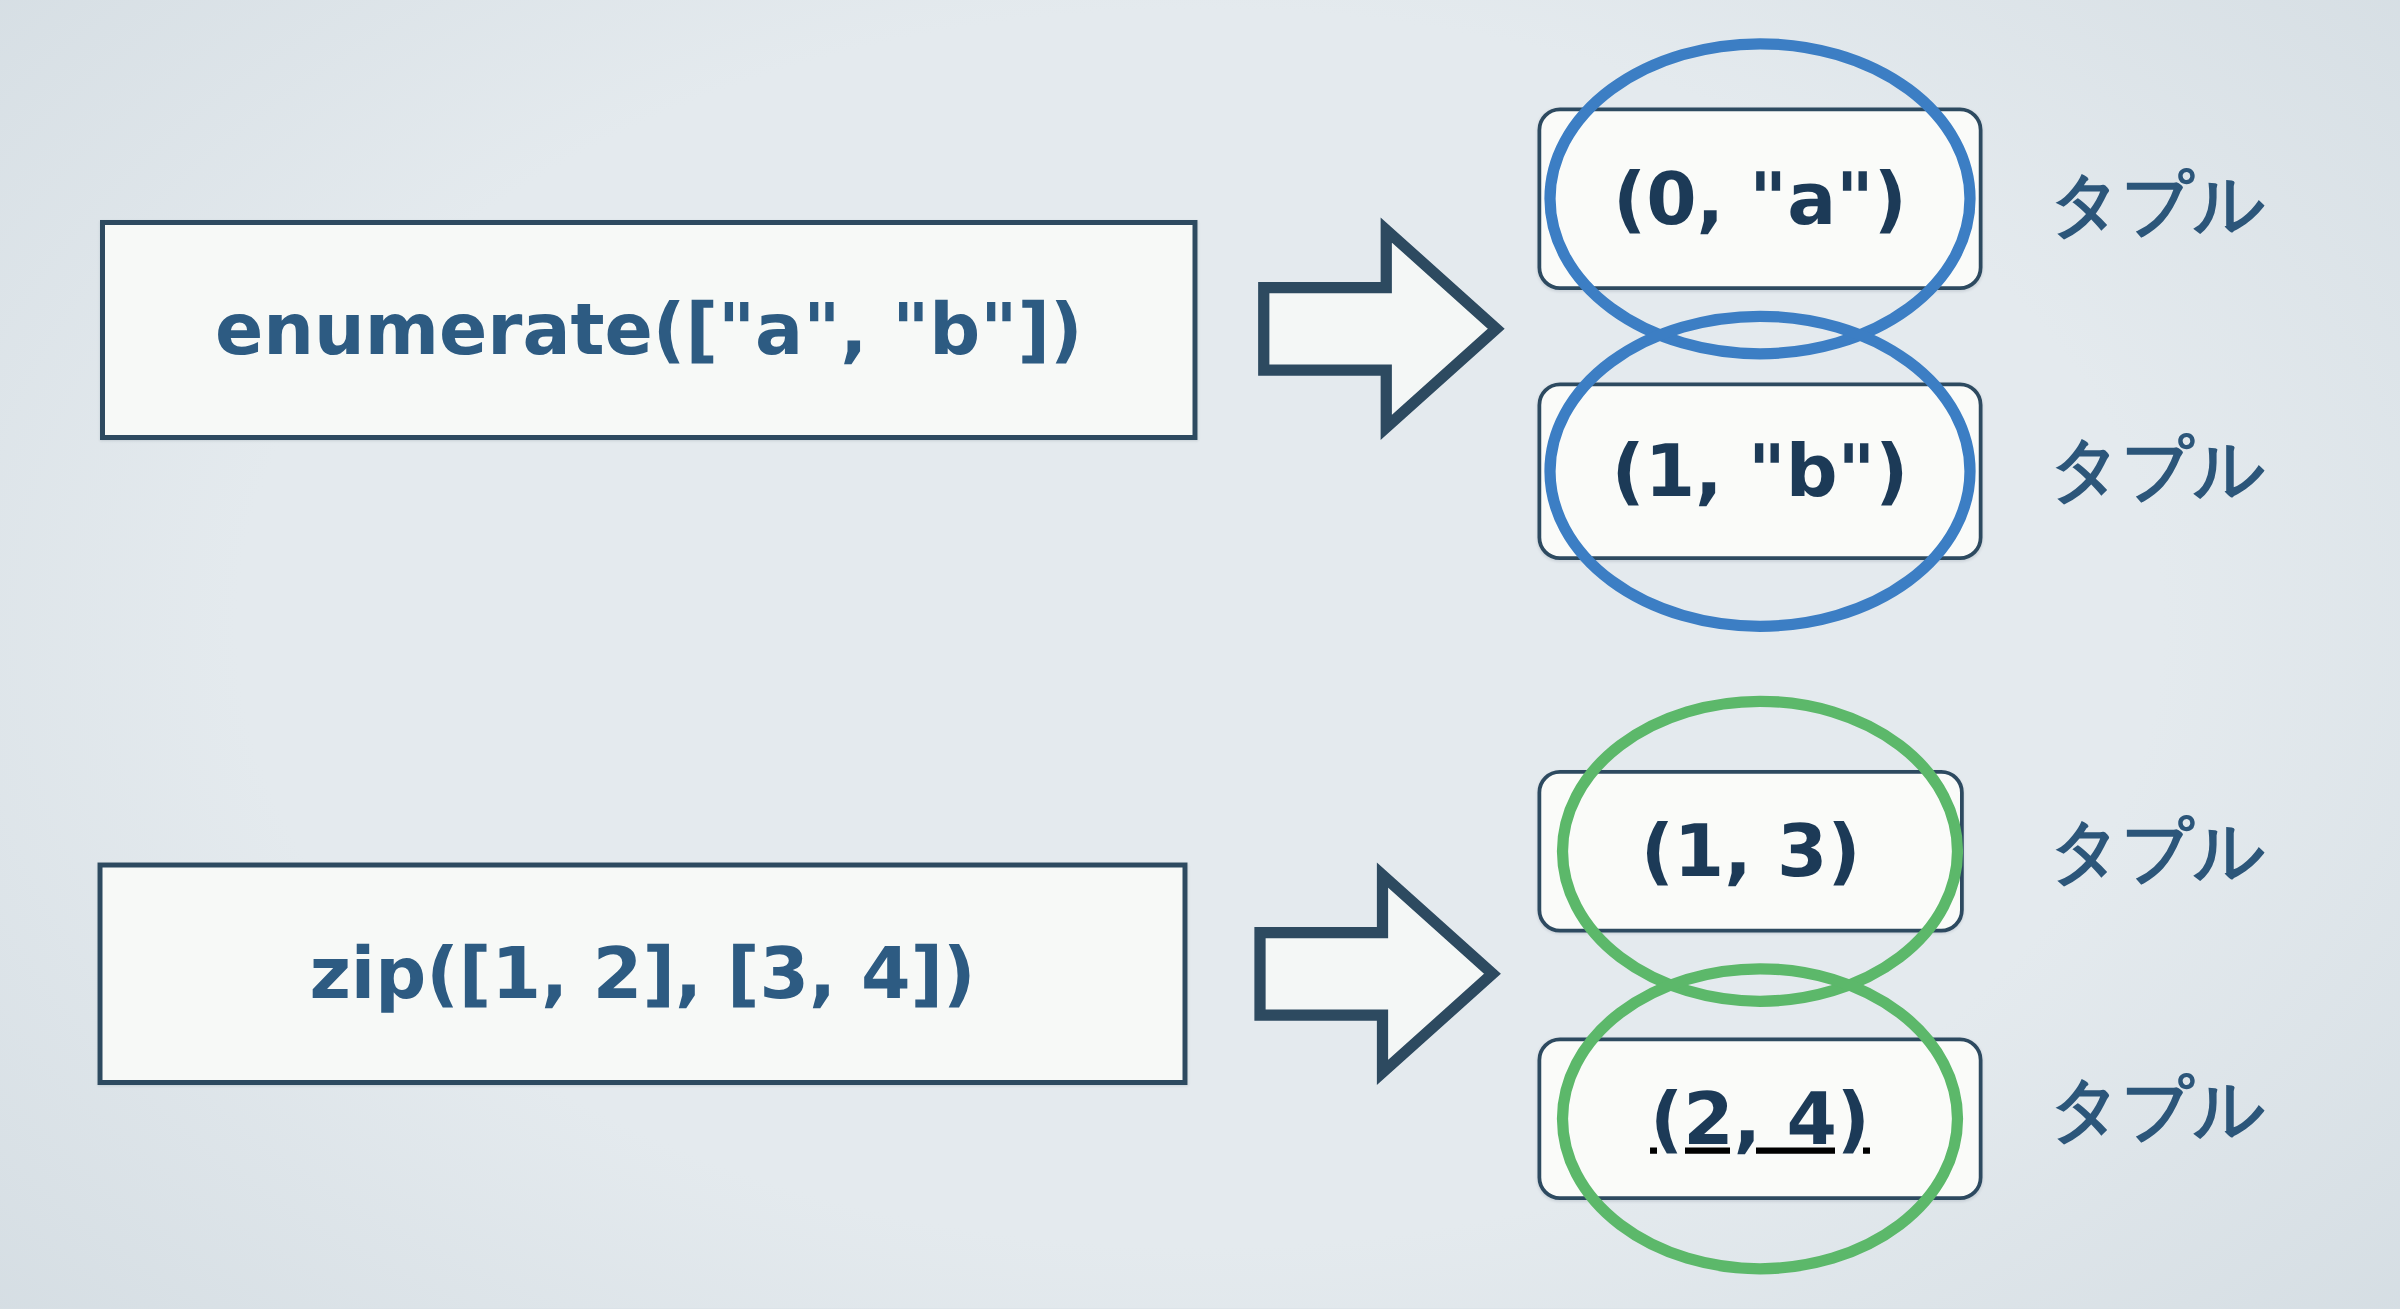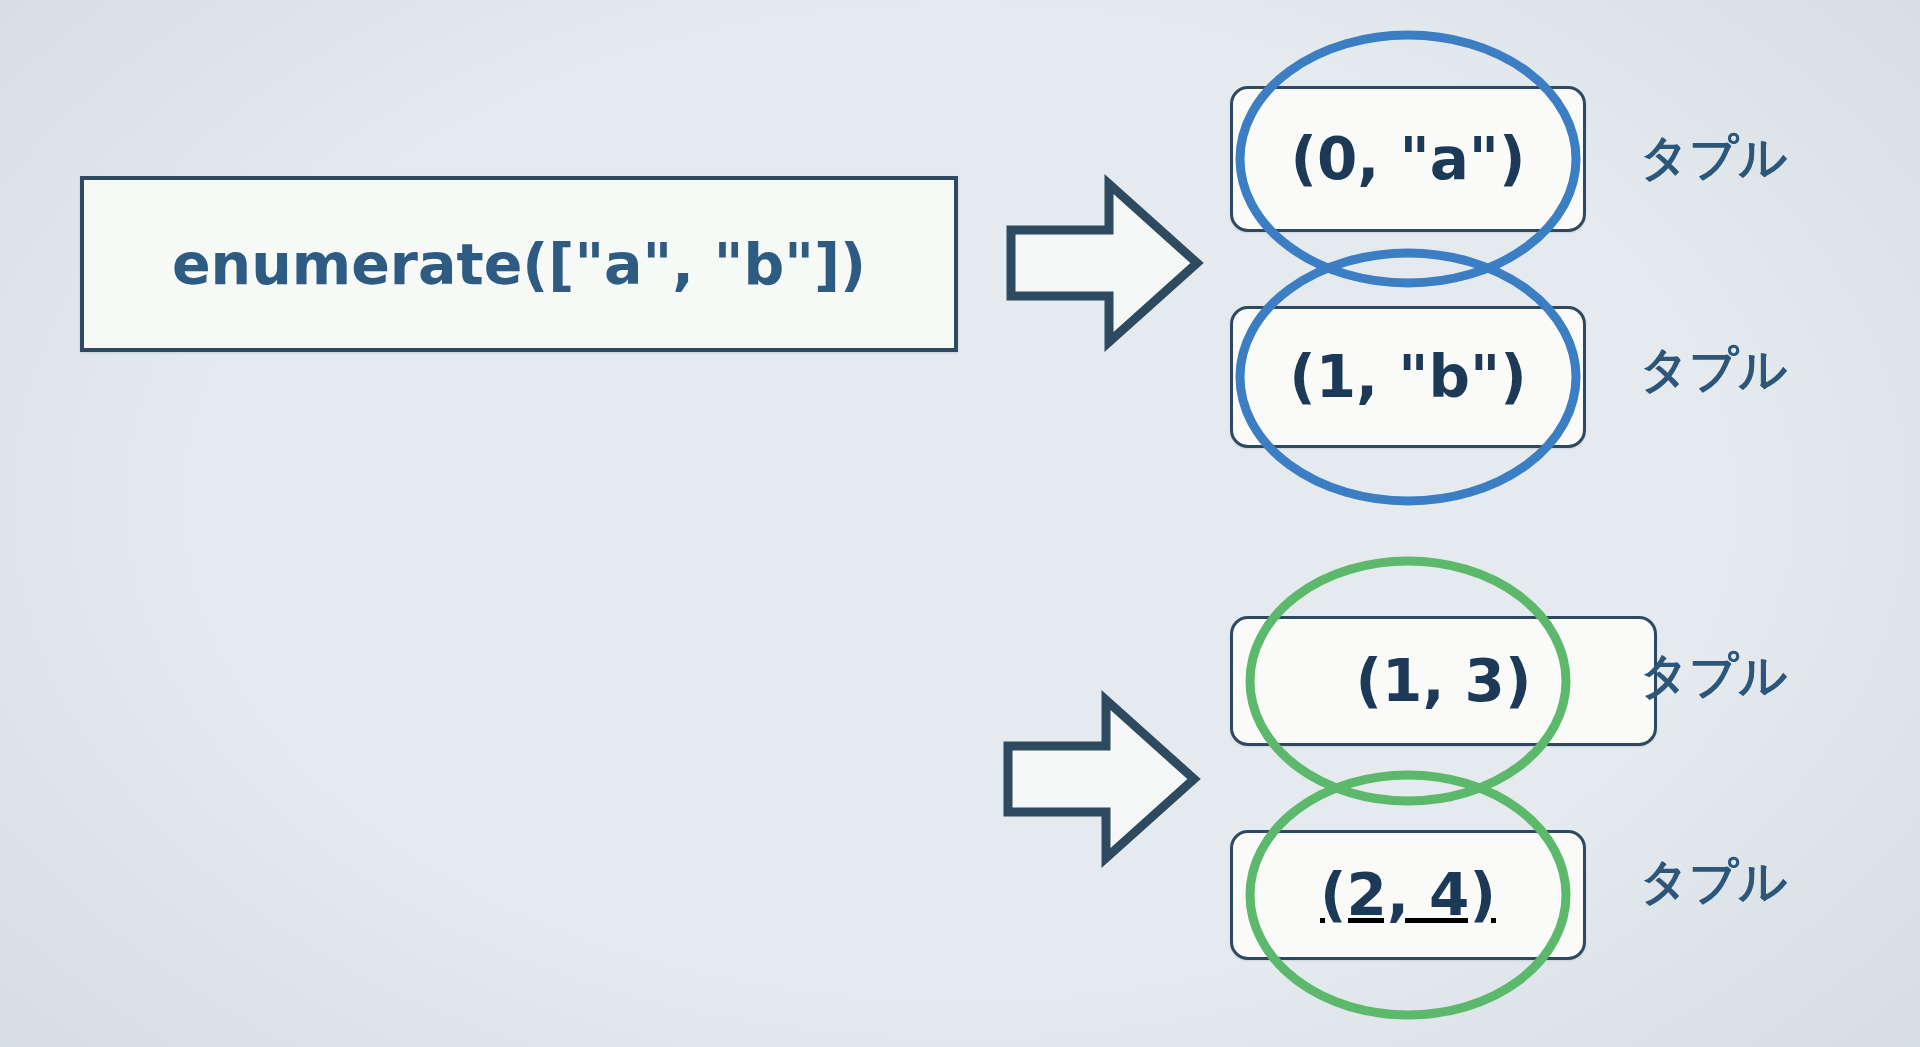--- a/index.html
+++ b/index.html
@@ -54,40 +54,40 @@
     box-shadow: 0 1px 2px rgba(40,60,80,0.12);
   }
   .tuple-box .tuple-value {
     font-weight: bold;
     font-size: 58px;
     color: #1c3a57;
     white-space: nowrap;
   }
   .tuple-box.t00 { left: 1230px; top:  86px; width: 356px; height: 146px; }
   .tuple-box.t01 { left: 1230px; top: 306px; width: 356px; height: 142px; }
-  .tuple-box.t10 { left: 1230px; top: 616px; width: 427px; height: 130px; justify-content: center; }
+  .tuple-box.t10 { left: 1230px; top: 616px; width: 341px; height: 130px; justify-content: center; }
   .tuple-box.t11 { left: 1230px; top: 830px; width: 356px; height: 130px; text-decoration: underline; }
 
   
   .ellipse {
     position: absolute;
     width: 380px;
     height: 280px;
     pointer-events: none;
   }
   .ellipse.e00 { left: 1218px; top:  19px; }
   .ellipse.e01 { left: 1218px; top: 237px; }
   .ellipse.e10 { left: 1218px; top: 541px; }
   .ellipse.e11 { left: 1218px; top: 755px; }
 
   
   .tuple-label {
     position: absolute;
     font-weight: bold;
-    font-size: 48px;
+    font-size: 56px;
     color: #2c567a;
     white-space: nowrap;
   }
   .tuple-label.l00 { left: 1640px; top: 126px; }
   .tuple-label.l01 { left: 1640px; top: 338px; }
   .tuple-label.l10 { left: 1640px; top: 644px; }
   .tuple-label.l11 { left: 1640px; top: 850px; }
 </style>
 </head>
 <body>
@@ -111,20 +111,23 @@
   <div class="tuple-label l00">タプル</div>
 
   <div class="tuple-box t01">
     <span class="tuple-value">(1, "b")</span>
   </div>
   <svg class="ellipse e01" viewBox="0 0 380 280" aria-hidden="true">
     <ellipse cx="190" cy="140" rx="168" ry="124" fill="none" stroke-width="9" stroke="#3c7ec4"></ellipse>
   </svg>
   <div class="tuple-label l01">タプル</div>
 
+  <div class="func-box row1">
+    <span class="func-label">zip([1, 2], [3, 4])</span>
+  </div>
 
   <svg class="arrow arrow1" viewBox="0 0 200 182" aria-hidden="true">
     <polygon points="6,58 104,58 104,12 192,91 104,170 104,124 6,124" fill="#f4f7f6" stroke="#2d4a60" stroke-width="9" stroke-linejoin="miter"></polygon>
   </svg>
 
   <div class="tuple-box t10">
     <span class="tuple-value">(1, 3)</span>
   </div>
   <svg class="ellipse e10" viewBox="0 0 380 280" aria-hidden="true">
     <ellipse cx="190" cy="140" rx="158" ry="120" fill="none" stroke-width="9" stroke="#5cb86a"></ellipse>

